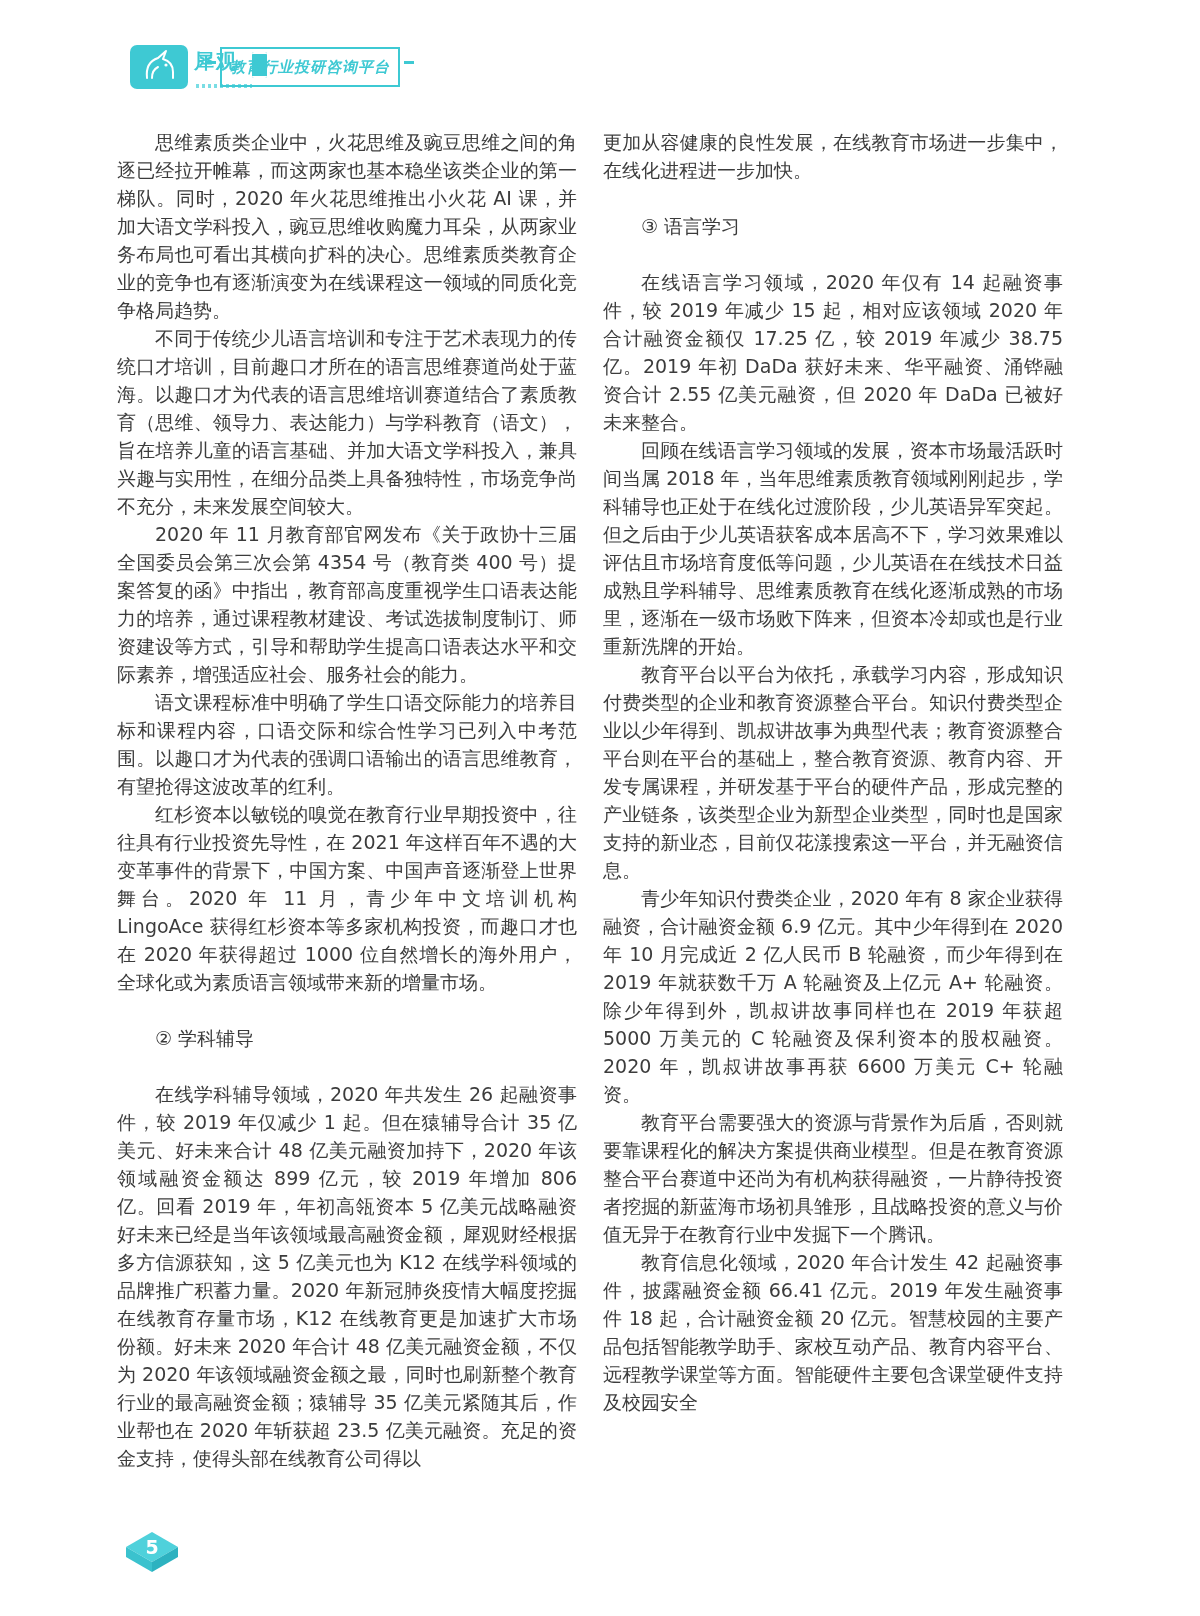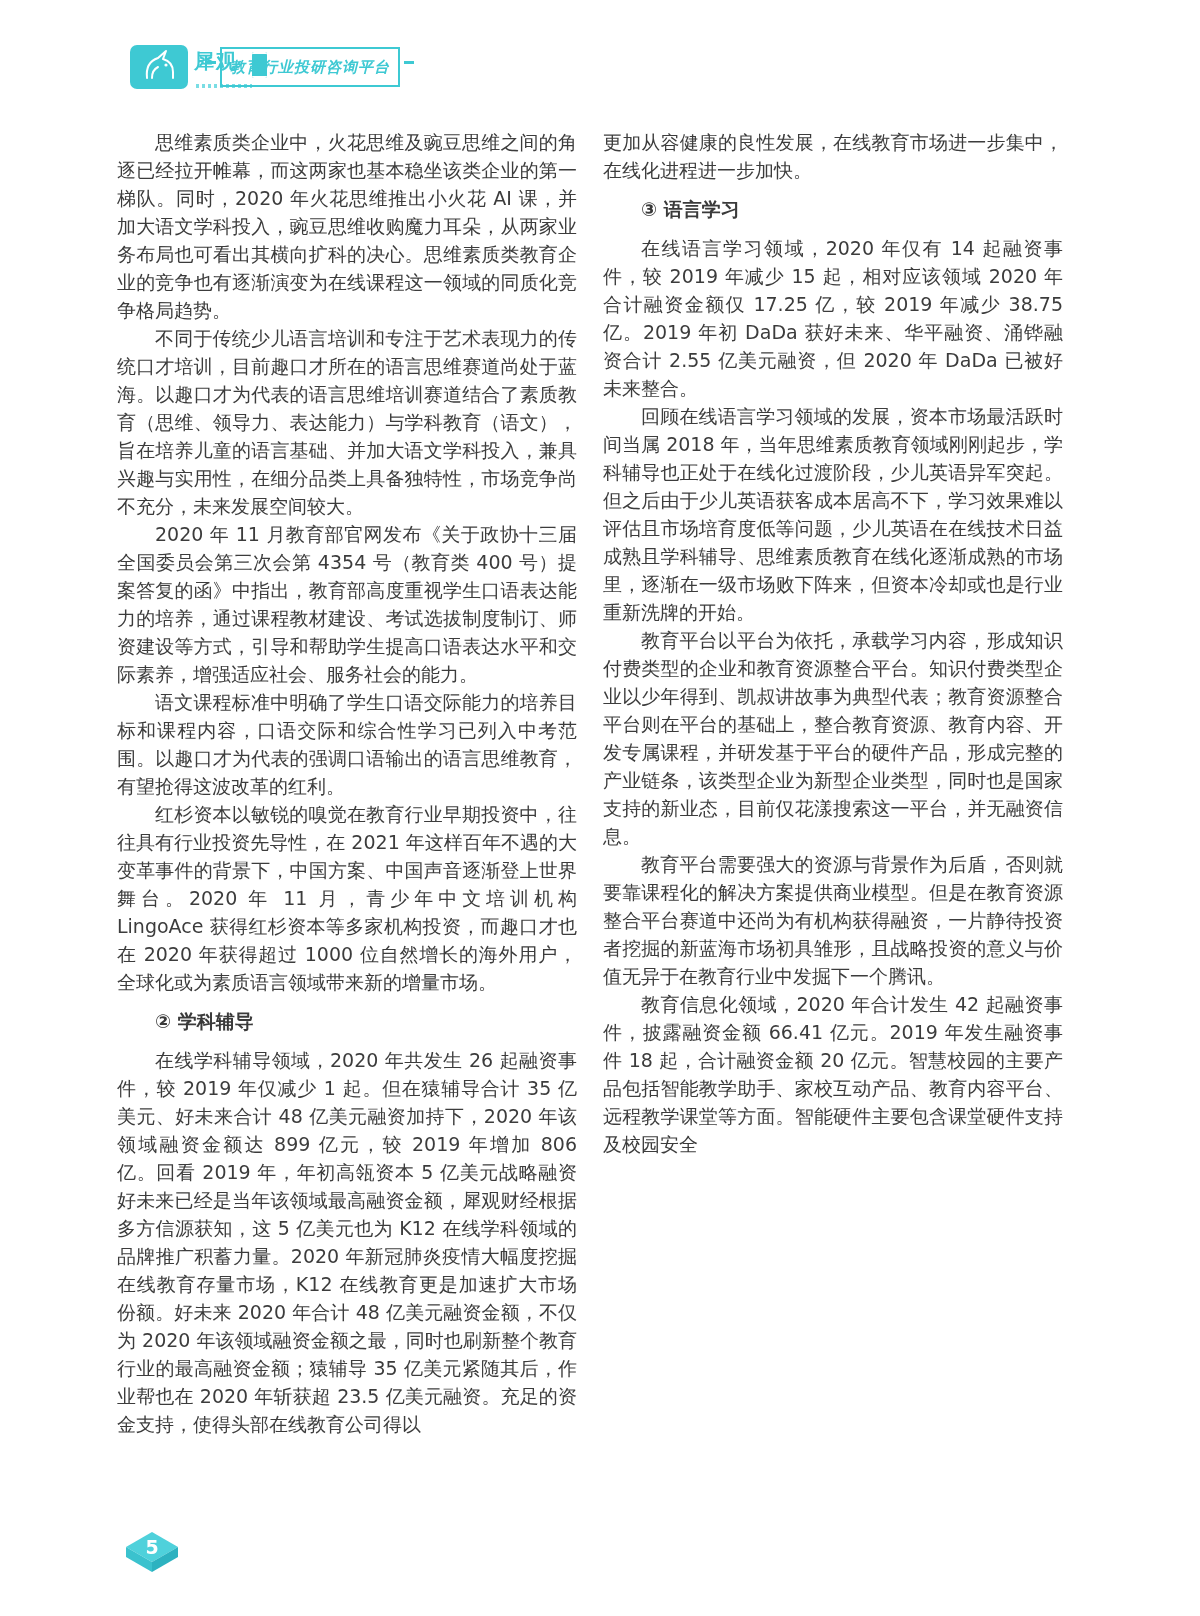--- a/index.html
+++ b/index.html
@@ -47,21 +47,21 @@
   .columns {
     position:absolute; left:117px; top:128px;
     display:flex; gap:26px;
   }
   .column {
     width:460px; color:#3c3c3c; font-size:19px; line-height:28px;
     text-align:justify;
   }
   .para { margin:0; text-indent:2em; }
   .para.no-indent { text-indent:0; }
-  .heading { font-weight:700; text-indent:2em; margin:11px 0; color:#3a3a3a; }
+  .heading { font-weight:400; text-indent:2em; margin:28px 0; color:#3a3a3a; }
 
   
   .page-tile { position:absolute; left:126px; top:1532px; width:52px; height:42px; }
   .page-tile .num {
     position:absolute; left:0; top:2px; width:52px; text-align:center;
     color:#ffffff; font-size:19px; font-weight:700; line-height:26px;
   }
 </style>
 </head>
 <body>
@@ -97,20 +97,21 @@
         <p class="para">红杉资本以敏锐的嗅觉在教育行业早期投资中，往往具有行业投资先导性，在 2021 年这样百年不遇的大变革事件的背景下，中国方案、中国声音逐渐登上世界舞台。2020 年 11 月，青少年中文培训机构 LingoAce 获得红杉资本等多家机构投资，而趣口才也在 2020 年获得超过 1000 位自然增长的海外用户，全球化或为素质语言领域带来新的增量市场。</p>
         <p class="heading">② 学科辅导</p>
         <p class="para">在线学科辅导领域，2020 年共发生 26 起融资事件，较 2019 年仅减少 1 起。但在猿辅导合计 35 亿美元、好未来合计 48 亿美元融资加持下，2020 年该领域融资金额达 899 亿元，较 2019 年增加 806 亿。回看 2019 年，年初高瓴资本 5 亿美元战略融资好未来已经是当年该领域最高融资金额，犀观财经根据多方信源获知，这 5 亿美元也为 K12 在线学科领域的品牌推广积蓄力量。2020 年新冠肺炎疫情大幅度挖掘在线教育存量市场，K12 在线教育更是加速扩大市场份额。好未来 2020 年合计 48 亿美元融资金额，不仅为 2020 年该领域融资金额之最，同时也刷新整个教育行业的最高融资金额；猿辅导 35 亿美元紧随其后，作业帮也在 2020 年斩获超 23.5 亿美元融资。充足的资金支持，使得头部在线教育公司得以</p>
       </div>
     <div class="column" id="col-right">
         <p class="para no-indent">更加从容健康的良性发展，在线教育市场进一步集中，在线化进程进一步加快。</p>
         <p class="heading">③ 语言学习</p>
         <p class="para">在线语言学习领域，2020 年仅有 14 起融资事件，较 2019 年减少 15 起，相对应该领域 2020 年合计融资金额仅 17.25 亿，较 2019 年减少 38.75 亿。2019 年初 DaDa 获好未来、华平融资、涌铧融资合计 2.55 亿美元融资，但 2020 年 DaDa 已被好未来整合。</p>
         <p class="para">回顾在线语言学习领域的发展，资本市场最活跃时间当属 2018 年，当年思维素质教育领域刚刚起步，学科辅导也正处于在线化过渡阶段，少儿英语异军突起。但之后由于少儿英语获客成本居高不下，学习效果难以评估且市场培育度低等问题，少儿英语在在线技术日益成熟且学科辅导、思维素质教育在线化逐渐成熟的市场里，逐渐在一级市场败下阵来，但资本冷却或也是行业重新洗牌的开始。</p>
         <p class="para">教育平台以平台为依托，承载学习内容，形成知识付费类型的企业和教育资源整合平台。知识付费类型企业以少年得到、凯叔讲故事为典型代表；教育资源整合平台则在平台的基础上，整合教育资源、教育内容、开发专属课程，并研发基于平台的硬件产品，形成完整的产业链条，该类型企业为新型企业类型，同时也是国家支持的新业态，目前仅花漾搜索这一平台，并无融资信息。</p>
+        <p class="para">青少年知识付费类企业，2020 年有 8 家企业获得融资，合计融资金额 6.9 亿元。其中少年得到在 2020 年 10 月完成近 2 亿人民币 B 轮融资，而少年得到在 2019 年就获数千万 A 轮融资及上亿元 A+ 轮融资。除少年得到外，凯叔讲故事同样也在 2019 年获超 5000 万美元的 C 轮融资及保利资本的股权融资。2020 年，凯叔讲故事再获 6600 万美元 C+ 轮融资。</p>
         <p class="para">教育平台需要强大的资源与背景作为后盾，否则就要靠课程化的解决方案提供商业模型。但是在教育资源整合平台赛道中还尚为有机构获得融资，一片静待投资者挖掘的新蓝海市场初具雏形，且战略投资的意义与价值无异于在教育行业中发掘下一个腾讯。</p>
         <p class="para">教育信息化领域，2020 年合计发生 42 起融资事件，披露融资金额 66.41 亿元。2019 年发生融资事件 18 起，合计融资金额 20 亿元。智慧校园的主要产品包括智能教学助手、家校互动产品、教育内容平台、远程教学课堂等方面。智能硬件主要包含课堂硬件支持及校园安全</p>
       </div>
   </div>
 
   <div class="page-tile">
     <span>
       <svg width="52" height="42" viewBox="0 0 52 42">
         <polygon points="26,0 52,15 26,30 0,15" fill="#4FD1DB"></polygon>
         <polygon points="0,15 26,30 26,40 0,25" fill="#3BC2CE"></polygon>

